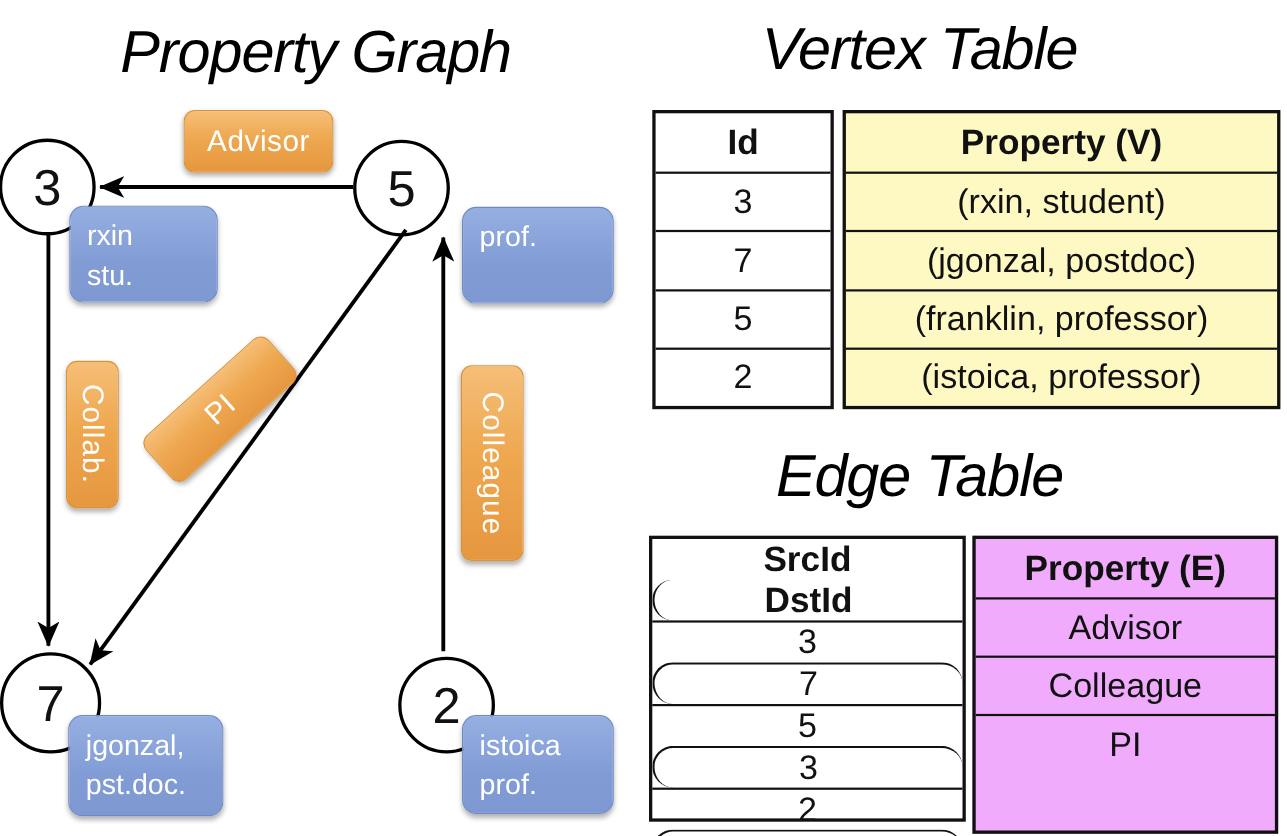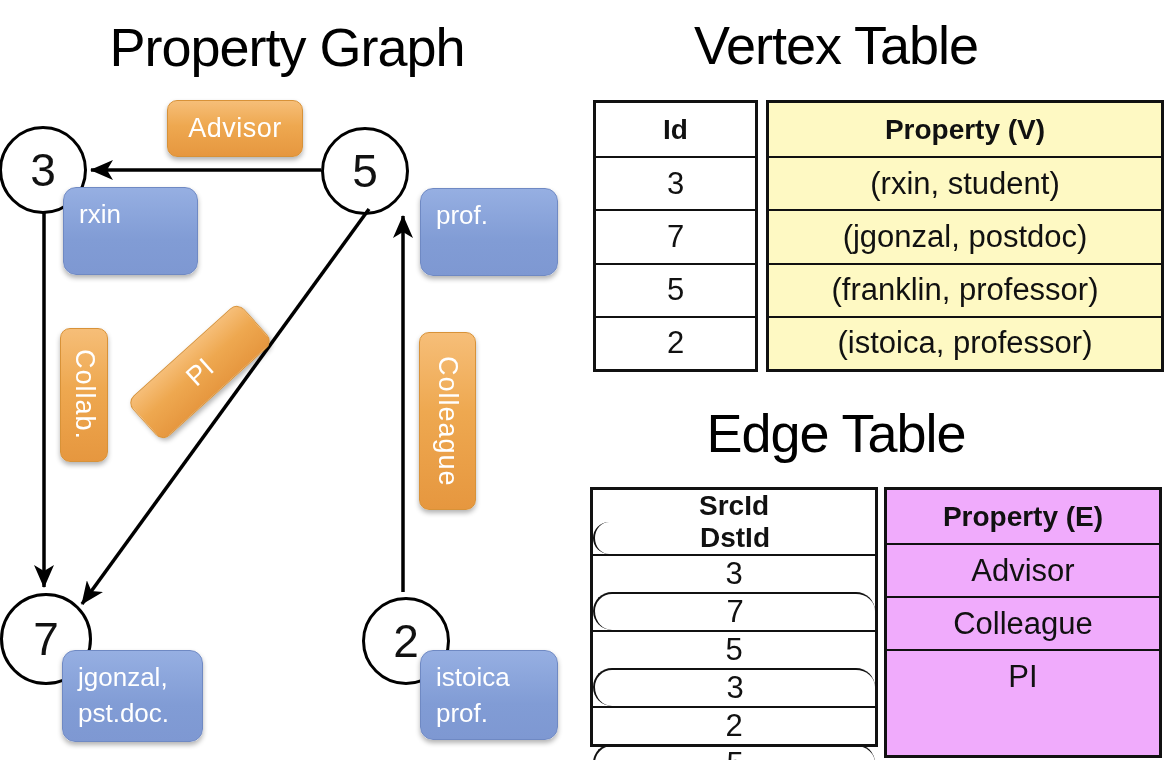--- a/index.html
+++ b/index.html
@@ -2,21 +2,21 @@
 <html><head>
 <meta charset="utf-8">
 <style>
   html,body { margin:0; padding:0; background:#fff; }
   .canvas {
     position:relative; width:1170px; height:760px; overflow:hidden;
     background:#ffffff; font-family:"Liberation Sans", sans-serif;
   }
   .title {
     position:absolute; text-align:center; color:#000;
-    font-size:54px; font-weight:300; letter-spacing:-1px; white-space:nowrap;
+    font-size:54px; font-weight:300; letter-spacing:-1px; white-space:nowrap;font-style:italic;
   }
   #graph-title  { left:0;   top:16px; width:574px; }
   #vertex-title { left:585px; top:14px; width:502px; }
   #edge-title   { left:585px; top:402px; width:502px; }
 
   
   .node {
     position:absolute; border:3.5px solid #000; border-radius:50%;
     background:#fff; display:flex; align-items:center; justify-content:center;
     font-size:46px; font-weight:300; color:#111; z-index:1; box-sizing:border-box;
@@ -58,21 +58,21 @@
   
   .tbl {
     position:absolute; border:3px solid #111; box-sizing:border-box;
     display:grid; grid-template-rows:repeat(5,1fr); z-index:1;
   }
   .tbl .cell {
     display:flex; align-items:center; justify-content:center;
     font-size:31px; font-weight:300; color:#111; box-sizing:border-box;
     white-space:nowrap;
   }
-  .tbl .cell.hdr { font-size:28px; font-weight:bold; letter-spacing:0; }
+  .tbl .cell.hdr { font-size:32px; font-weight:bold; letter-spacing:0; }
   .tbl .cell.sep { border-top:2.5px solid #111; }
   .tbl .cell.vline { border-left:2.5px solid #111;border-radius:25px; }
 
   #vtable-id   { left:593px; top:100px; width:165px; height:272px; background:#fff; }
   #vtable-prop { left:766px; top:100px; width:398px; height:272px; background:#fef9c3; }
 
   #etable-ids  { left:590px; top:487px; width:288px; height:260px; background:#fff;
                  grid-template-columns:repeat(1,1fr); }
   #etable-prop { left:884px; top:487px; width:278px; height:271px; background:#f0abfc; }
 </style>
@@ -118,20 +118,21 @@
   </div>
   <div class="elabel" id="elabel-pi">
     <span>PI</span>
   </div>
   <div class="elabel" id="elabel-colleague">
     <span class="vtext">Colleague</span>
   </div>
 
   <div class="vprop" id="vprop-rxin">
     <div>rxin</div>
+    <div>stu.</div>
   </div>
   <div class="vprop" id="vprop-franklin">
     <div>prof.</div>
   </div>
   <div class="vprop" id="vprop-jgonzal">
     <div>jgonzal,</div>
     <div>pst.doc.</div>
   </div>
   <div class="vprop" id="vprop-istoica">
     <div>istoica</div>

